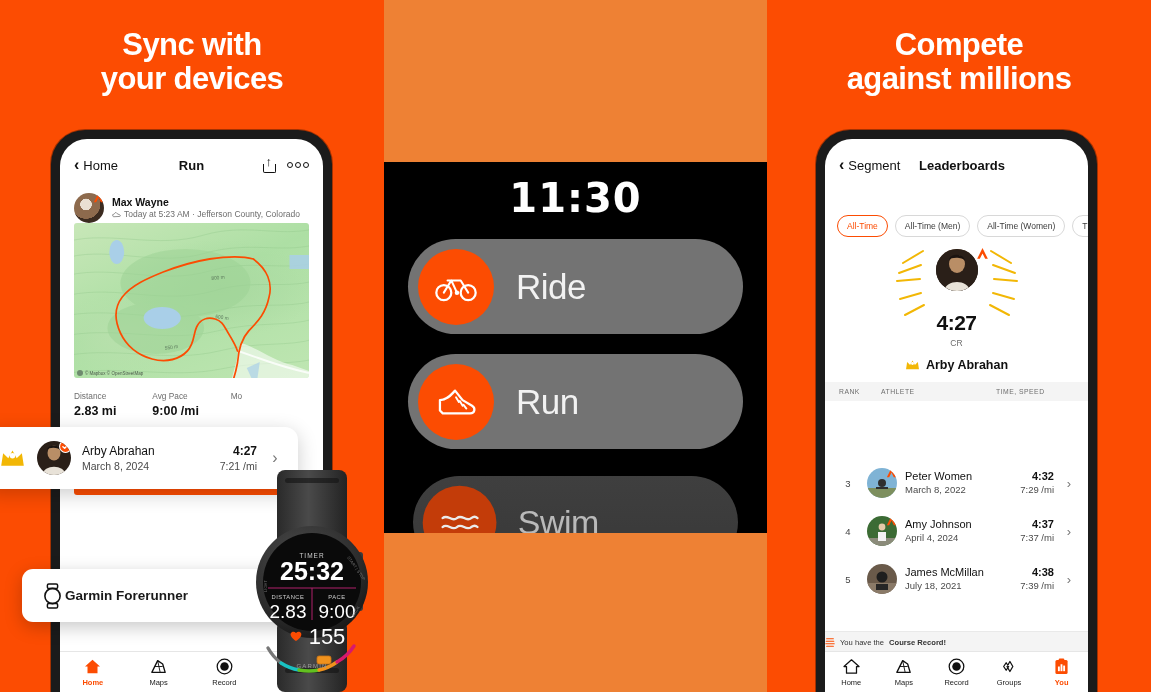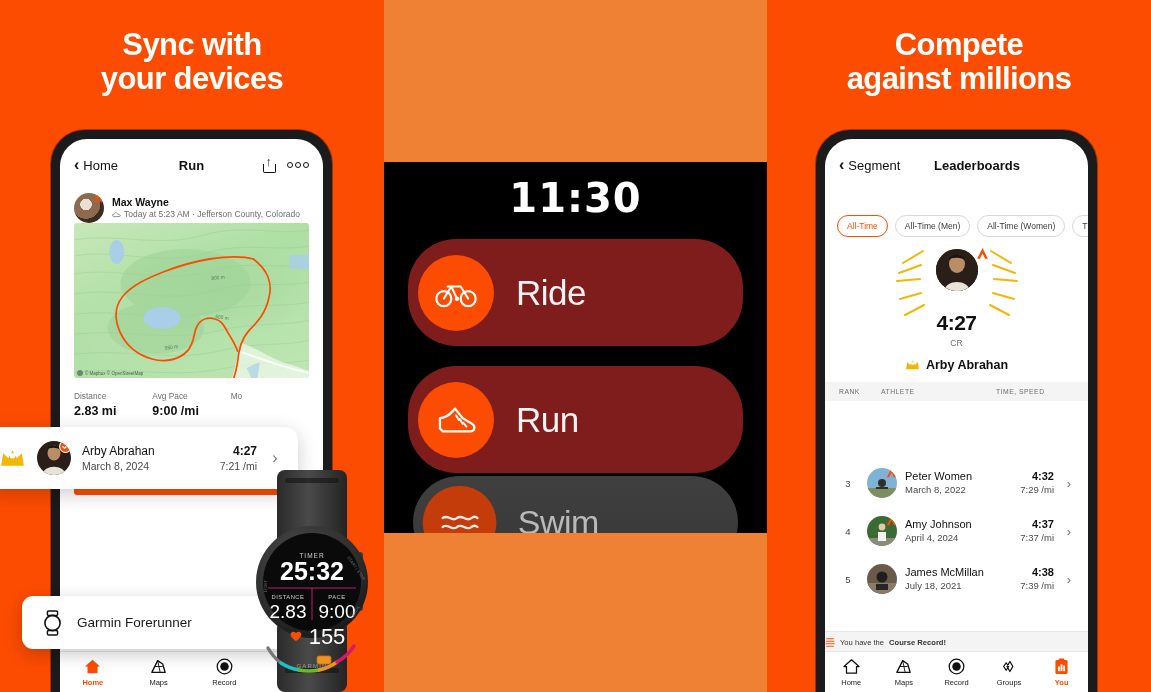--- a/index.html
+++ b/index.html
@@ -102,43 +102,43 @@
   .tabbar{
     position:absolute;left:0;right:0;bottom:0;height:40px;background:#fff;
     border-top:1px solid #e6e6e6;display:flex;align-items:center;
   }
   .tab{flex:1;text-align:center;font-size:7.5px;color:#1a1a1a;line-height:1;}
   .tab .tico{height:18px;display:flex;align-items:center;justify-content:center;margin-bottom:3px;}
   .tab.active{color:#FC4C02;font-weight:bold;}
 
   
   .garmin-card{
-    position:absolute;left:22px;top:596px;width:279px;height:53px;
+    position:absolute;left:22px;top:569px;width:279px;height:53px;
     background:#fff;border-radius:11px;display:flex;align-items:center;
-    gap:14px;padding:0 20px;box-sizing:border-box;
-    box-shadow:0 5px 18px rgba(0,0,0,.22);z-index:6;
+    gap:2px;padding:0 20px;box-sizing:border-box;
+    box-shadow:0 5px 18px rgba(0,0,0,.22);z-index:6;font-weight:bold;
   }
   .garmin-name{font-size:13.5px;color:#1a1a1a;}
 
   
   .watch{
     position:absolute;left:255px;top:470px;width:120px;height:222px;z-index:7;
   }
 
   
   .watch-ui{
     position:absolute;left:384px;top:162px;width:383px;height:371px;
     background:#000;overflow:hidden;
   }
   .watch-time{
     text-align:center;color:#fff;font-size:40px;font-weight:bold;
     letter-spacing:1px;padding-top:13px;font-family:"DejaVu Sans",sans-serif;
   }
   .sport-row{
-    margin:0 24px 20px;height:107px;background:#7f1d1d;border-radius:48px;
+    margin:0 24px 20px;height:95px;background:#737373;border-radius:48px;
     display:flex;align-items:center;padding-left:10px;box-sizing:border-box;
   }
   .sport-row.first{margin-top:18px;}
   .sport-ico{
     width:76px;height:76px;border-radius:50%;background:#FC4C02;flex:none;
     display:flex;align-items:center;justify-content:center;
   }
   .sport-label{color:#f2f2f2;font-size:35px;margin-left:22px;letter-spacing:-.5px;}
   .sport-row.partial{
     height:95px;margin-bottom:0;opacity:.92;
@@ -470,21 +470,21 @@
   </div>
 
   <div class="phone" id="phone-right">
     <div class="phone-screen">
 
       <div class="app-nav">
         <div class="nav-back">
           <span class="chev-l">‹</span>
           <span>Segment</span>
         </div>
-        <div class="nav-title" style="text-align:left;padding-left:94px;margin-left:15px;">Leaderboards</div>
+        <div class="nav-title" style="text-align:left;padding-left:94px;">Leaderboards</div>
       </div>
 
       <div class="chips">
         <div class="chip active">All-Time</div>
         <div class="chip">All-Time (Men)</div>
         <div class="chip">All-Time (Women)</div>
         <div class="chip">This W</div>
       </div>
 
       <div class="hero">

